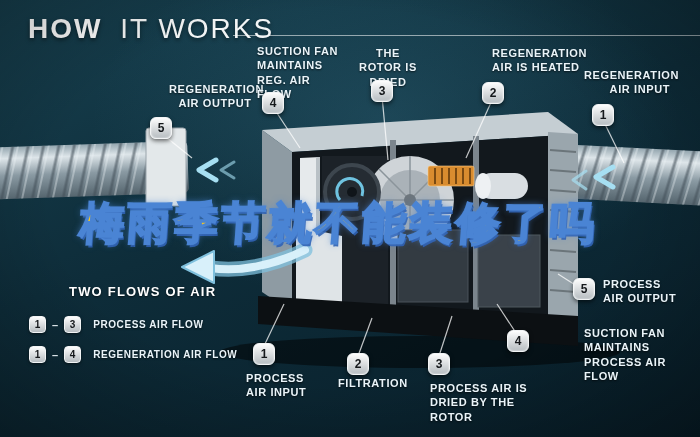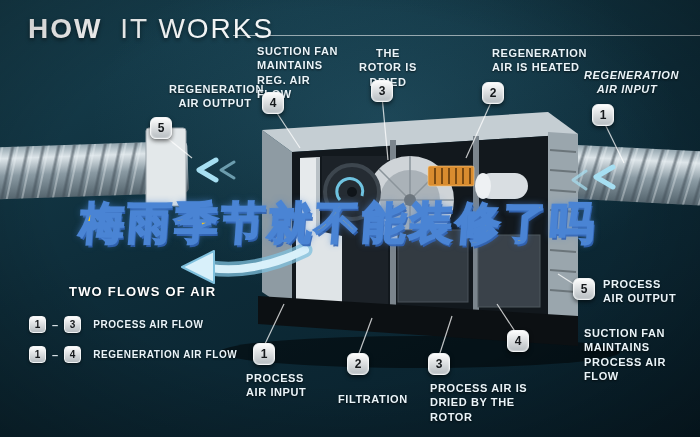--- a/index.html
+++ b/index.html
@@ -159,34 +159,34 @@
 
   <div class="co-label" style="left:257px;top:44px;width:82px;">SUCTION FAN MAINTAINS REG. AIR FLOW</div>
   <div class="co-badge" style="left:262px;top:92px;">4</div>
 
   <div class="co-label" style="left:356px;top:46px;width:64px;text-align:center;">THE ROTOR IS DRIED</div>
   <div class="co-badge" style="left:371px;top:80px;">3</div>
 
   <div class="co-label" style="left:492px;top:46px;width:106px;">REGENERATION AIR IS HEATED</div>
   <div class="co-badge" style="left:482px;top:82px;">2</div>
 
-  <div class="co-label" style="left:584px;top:68px;width:86px;text-align:center;font-style:italic;">REGENERATION AIR INPUT</div>
+  <div class="co-label" style="left:584px;top:68px;width:86px;text-align:right;">REGENERATION AIR INPUT</div>
   <div class="co-badge" style="left:592px;top:104px;">1</div>
 
   <div class="co-badge" style="left:573px;top:278px;">5</div>
   <div class="co-label" style="left:603px;top:277px;width:78px;">PROCESS AIR OUTPUT</div>
 
   <div class="co-badge" style="left:507px;top:330px;">4</div>
   <div class="co-label" style="left:536px;top:326px;width:104px;margin-left:48px;">SUCTION FAN MAINTAINS PROCESS AIR FLOW</div>
 
   <div class="co-badge" style="left:428px;top:353px;">3</div>
   <div class="co-label" style="left:430px;top:381px;width:124px;">PROCESS AIR IS DRIED BY THE ROTOR</div>
 
   <div class="co-badge" style="left:347px;top:353px;">2</div>
-  <div class="co-label" style="left:338px;top:392px;width:80px;">FILTRATION</div>
+  <div class="co-label" style="left:338px;top:376px;width:80px;">FILTRATION</div>
 
   <div class="co-badge" style="left:253px;top:343px;">1</div>
   <div class="co-label" style="left:246px;top:371px;width:78px;">PROCESS AIR INPUT</div>
 
   <div class="legend-title">TWO FLOWS OF AIR</div>
   <div class="legend-row" style="left:29px;top:316px;">
     <span class="legend-badge">1</span>
     <span class="legend-dash">–</span>
     <span class="legend-badge">3</span>
     <span class="legend-label">PROCESS AIR FLOW</span>

